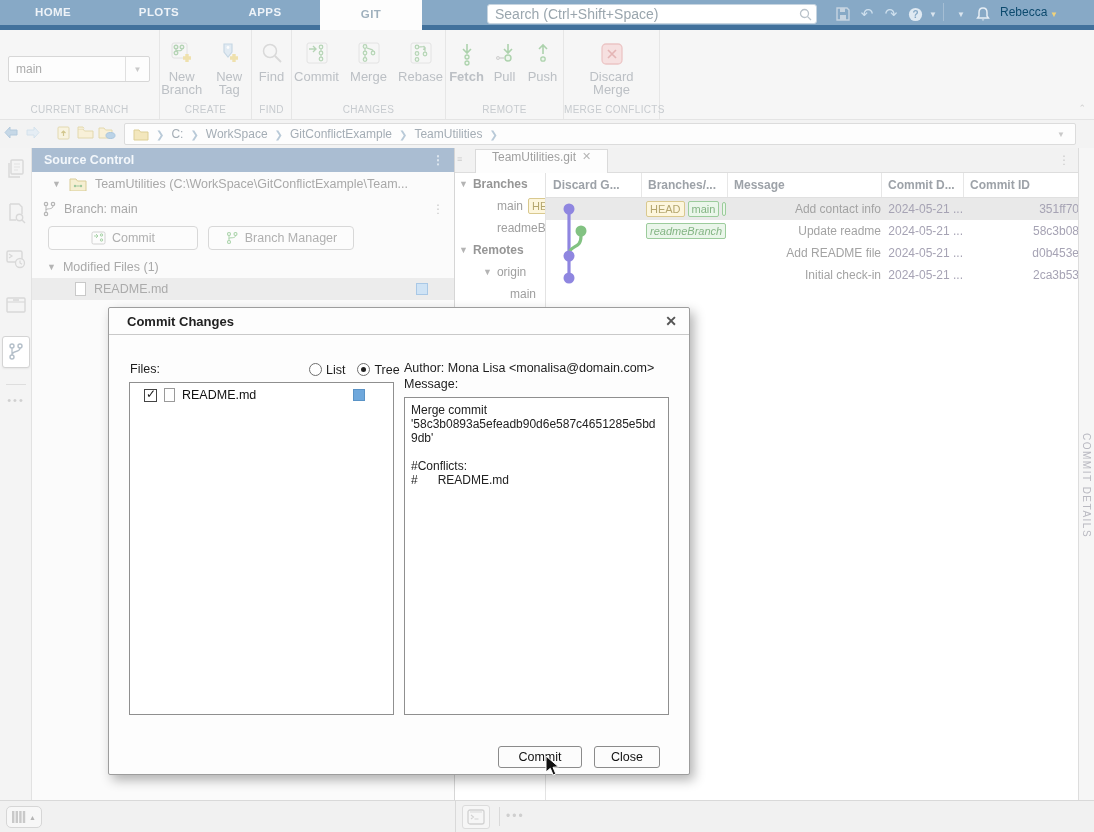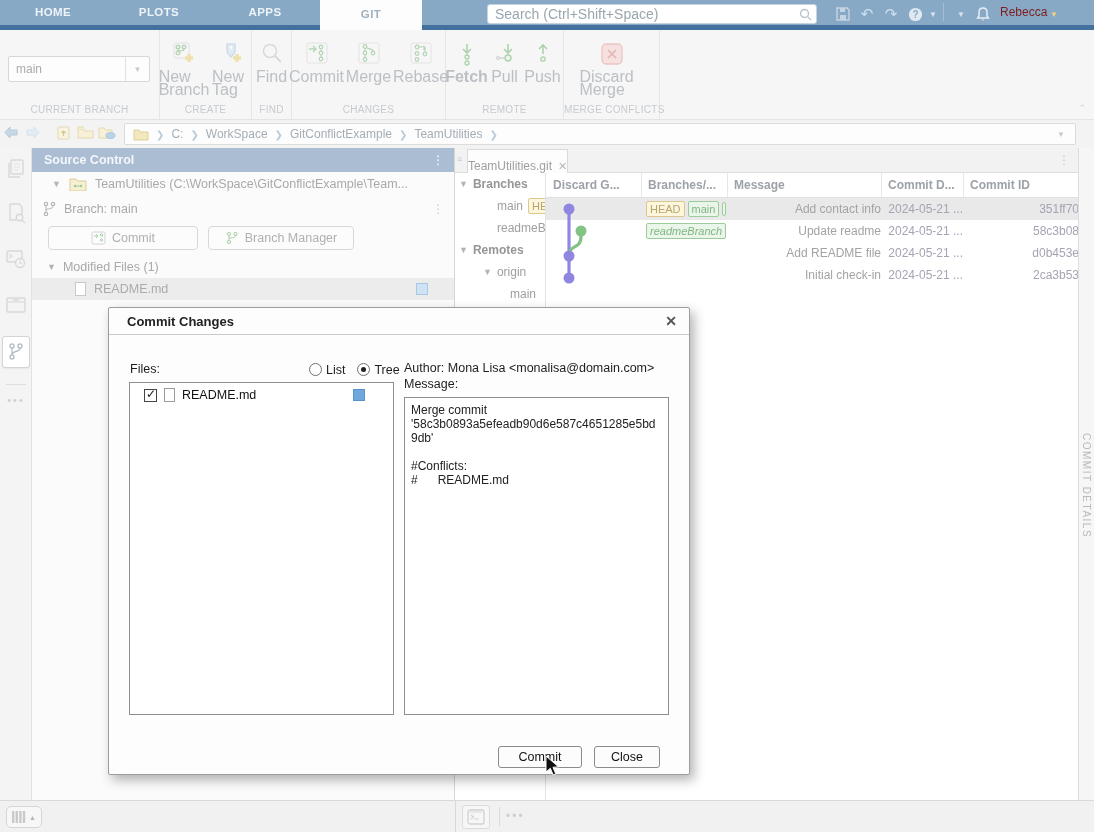--- a/index.html
+++ b/index.html
@@ -12,33 +12,33 @@
   .topbar::after { content:""; position:absolute; left:0; bottom:0; width:100%; height:5px; background:#41719c; }
   .tab { position:absolute; top:0; height:25px; width:106px; line-height:25px; text-align:center;
          color:#eef3f8; font-size:11.5px; font-weight:700; letter-spacing:.4px; cursor:default; }
   .tab.t0{left:0} .tab.t1{left:106px} .tab.t2{left:212px}
   .tab.active { left:320px; width:102px; height:30px; line-height:28px; background:#fdfdfd; color:#9fb0bd; z-index:2; }
   .searchbox { position:absolute; left:487px; top:4px; width:330px; height:20px; background:#fff;
                border:1px solid #c6d4e0; border-radius:3px; display:flex; align-items:center; padding:0 4px 0 7px; }
   .searchbox input { flex:1; border:0; outline:none; font-size:14px; color:#555; background:transparent; font-family:inherit; }
   .searchbox input::placeholder { color:#9aa6ae; }
   .tb-ico { position:absolute; top:3px; height:22px; display:flex; align-items:center; justify-content:center; color:#dfe9f2; }
-  .username { position:absolute; top:0; left:1000px; height:25px; line-height:25px; color:#7f1d1d; font-size:12px; }
+  .username { position:absolute; top:0; left:1000px; height:25px; line-height:25px; color:#0c4a6e; font-size:12px; }
   .tb-caret { font-size:8px; color:#d9e4ee; }
 
   
   .ribbon { position:absolute; left:0; top:30px; width:1094px; height:90px; background:#f6f6f6;
             border-bottom:1px solid #e4e4e4; display:flex; }
   .rgroup { position:relative; height:100%; border-right:1px solid #e6e6e6; padding-top:8px; }
   .rgroup .glabel { position:absolute; bottom:4px; left:0; width:100%; text-align:center;
                     font-size:10px; color:#c7cbcf; letter-spacing:.3px; }
   .rbtns { display:flex; justify-content:center; gap:4px; }
   .rbtn { width:48px; display:flex; flex-direction:column; align-items:center; gap:2px; padding-top:4px; }
   .rbtn .ric { height:26px; display:flex; align-items:flex-start; opacity:.7; }
-  .rbtn .rlab { font-size:16px; color:#bcc0c5; text-align:left; line-height:13px; }
+  .rbtn .rlab { font-size:13px; color:#bcc0c5; text-align:center; line-height:13px; }
   .combo { margin:18px 8px 0 8px; width:142px; height:26px; border:1px solid #d7d7d7; background:#fdfdfd;
            border-radius:2px; display:flex; }
   .combo .cval { flex:1; font-size:12px; color:#ababab; line-height:24px; padding-left:7px; }
   .combo .cbtn { width:24px; border-left:1px solid #e0e0e0; display:flex; align-items:center; justify-content:center;
                  color:#c9c9c9; font-size:8px; }
   .ribbon-collapse { position:absolute; right:8px; bottom:6px; color:#cfcfcf; font-size:9px; }
 
   
   .pathbar { position:absolute; left:0; top:120px; width:1094px; height:28px; background:#f3f3f3; display:flex; align-items:center; }
   .nav-ico { width:22px; text-align:center; font-size:14px; opacity:.75; }
@@ -67,22 +67,22 @@
   .sc-btn { height:24px; border:1px solid #d8d8d8; border-radius:4px; background:#fcfcfc; display:flex; align-items:center;
             justify-content:center; gap:6px; font-size:12.5px; color:#b0b0b0; }
   .sc-modified { height:22px; padding-left:15px; gap:7px; }
   .sc-file { height:22px; padding-left:43px; gap:8px; background:#ececec; color:#ababab; }
   .blue-sq-lt { position:absolute; right:26px; width:12px; height:12px; background:#cfe3f5; border:1px solid #a9c8e6; }
 
   
   .git-panel { position:absolute; left:455px; top:0; width:623px; height:652px; background:#fff; }
   .gp-tabs { position:relative; height:25px; background:#f2f2f2; border-bottom:1px solid #dddddd; }
   .gp-grip { position:absolute; left:2px; top:6px; color:#cccccc; font-size:9px; }
-  .gp-tab { position:absolute; left:12px; top:1px; height:24px; background:#fdfdfd; border:1px solid #dadada; border-bottom:0;
-            display:flex; align-items:flex-end; gap:6px; padding:0 0; font-size:12px; color:#a0a0a0; }
+  .gp-tab { position:absolute; left:20px; top:1px; height:24px; background:#fdfdfd; border:1px solid #dadada; border-bottom:0;
+            display:flex; align-items:flex-start; gap:6px; padding:0 16px; font-size:12px; color:#a0a0a0; }
   .gp-close { color:#b5b5b5; font-size:11px; }
   .gp-tree { position:absolute; left:0; top:25px; width:90px; bottom:0; font-size:12px; color:#9f9f9f; }
   .tree-row { height:22px; display:flex; align-items:center; gap:5px; overflow:hidden; white-space:nowrap; }
   .tree-b { font-weight:700; color:#969696; }
   .badge { display:inline-block; font-size:11px; line-height:14px; padding:0 3px; border-radius:2px; white-space:nowrap; }
   .badge.head { background:#fdf6dd; border:1px solid #d9c98f; color:#b4a66e; }
   .badge.green { background:#eaf6ea; border:1px solid #9ccc9c; color:#84b584; }
   .gp-table { position:absolute; left:90px; top:25px; right:0; bottom:0; border-left:1px solid #e3e3e3; font-size:12px; }
   .col-line { position:absolute; top:0; bottom:0; border-left:1px solid #e7e7e7; }
   .th { position:absolute; top:0; height:24px; line-height:24px; font-weight:700; color:#9da2a8; padding-left:7px; }

